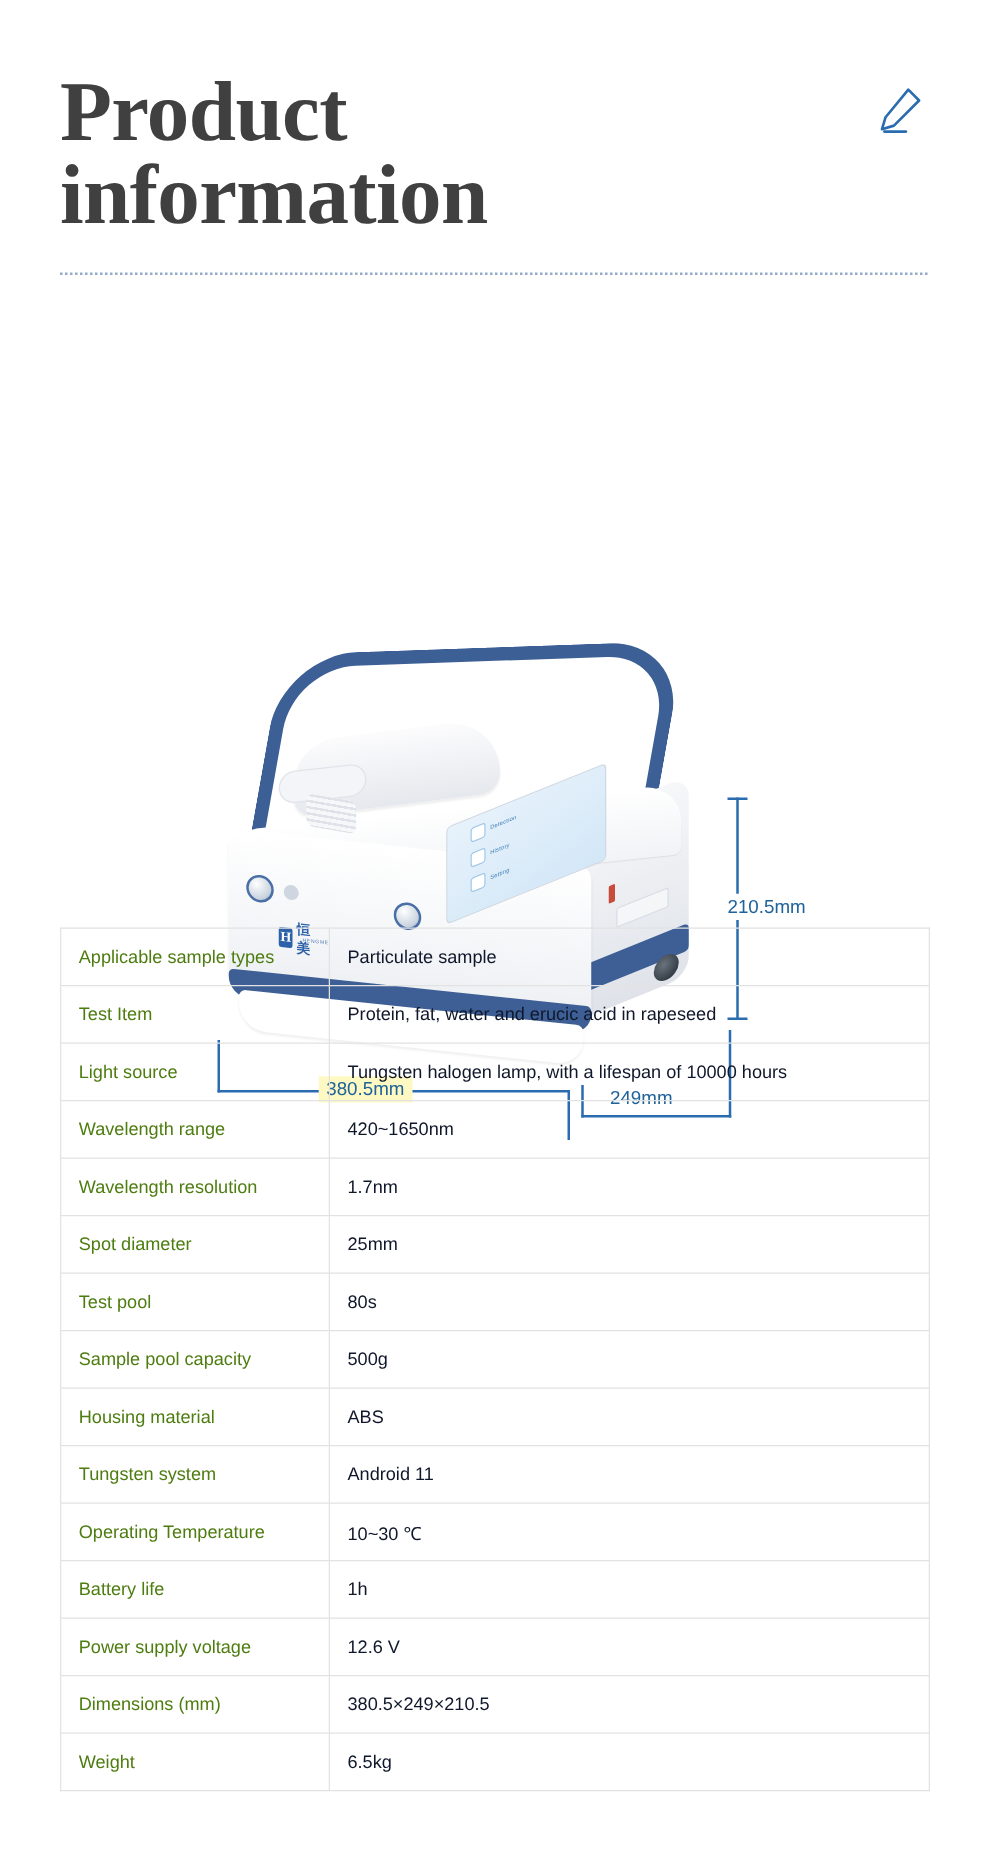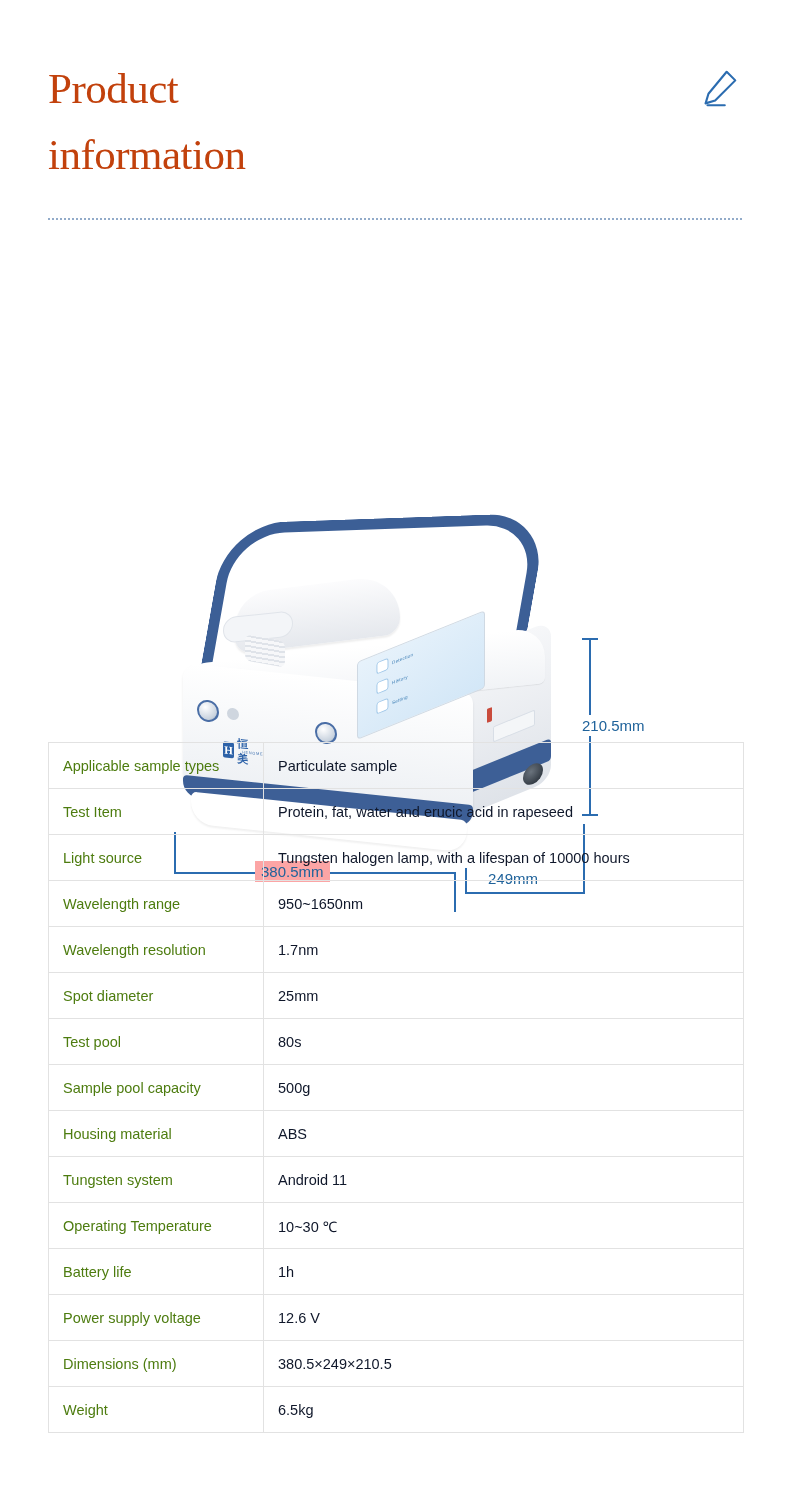--- a/index.html
+++ b/index.html
@@ -23,24 +23,24 @@
     width: 790px;
     height: 1496px;
     padding: 0;
   }
   .header {
     position: relative;
     padding: 56px 48px 0 48px;
   }
   .title {
     font-family: "Liberation Serif", serif;
-    font-weight: normal;
-    font-size: 43px;
+    font-weight: bold;
+    font-size: 68px;
     line-height: 66px;
-    color: #c2410c;
+    color: #404040;
     letter-spacing: -0.5px;
     margin: 0;
     max-width: 560px;
   }
   .pen-icon {
     position: absolute;
     right: 48px;
     top: 66px;
     width: 46px;
     height: 46px;
@@ -331,21 +331,21 @@
     width: 282px;
     height: 2px;
     background: #2b6cb0;
   }
   .dim-label-h1 {
     position: absolute;
     left: 255px;
     top: 633px;
     color: #20639b;
     font-size: 15px;
-    background: #fca5a5;
+    background: #fef9c3;
     padding: 2px 6px;
   }
   .dim-line-h2 {
     position: absolute;
     left: 465px;
     top: 664px;
     width: 120px;
     height: 2px;
     background: #2b6cb0;
   }
@@ -480,21 +480,21 @@
       <tr>
           <td class="label">Test Item</td>
           <td class="value">Protein, fat, water and erucic acid in rapeseed</td>
         </tr>
       <tr>
           <td class="label">Light source</td>
           <td class="value">Tungsten halogen lamp, with a lifespan of 10000 hours</td>
         </tr>
       <tr>
           <td class="label">Wavelength range</td>
-          <td class="value">950~1650nm</td>
+          <td class="value">420~1650nm</td>
         </tr>
       <tr>
           <td class="label">Wavelength resolution</td>
           <td class="value">1.7nm</td>
         </tr>
       <tr>
           <td class="label">Spot diameter</td>
           <td class="value">25mm</td>
         </tr>
       <tr>

